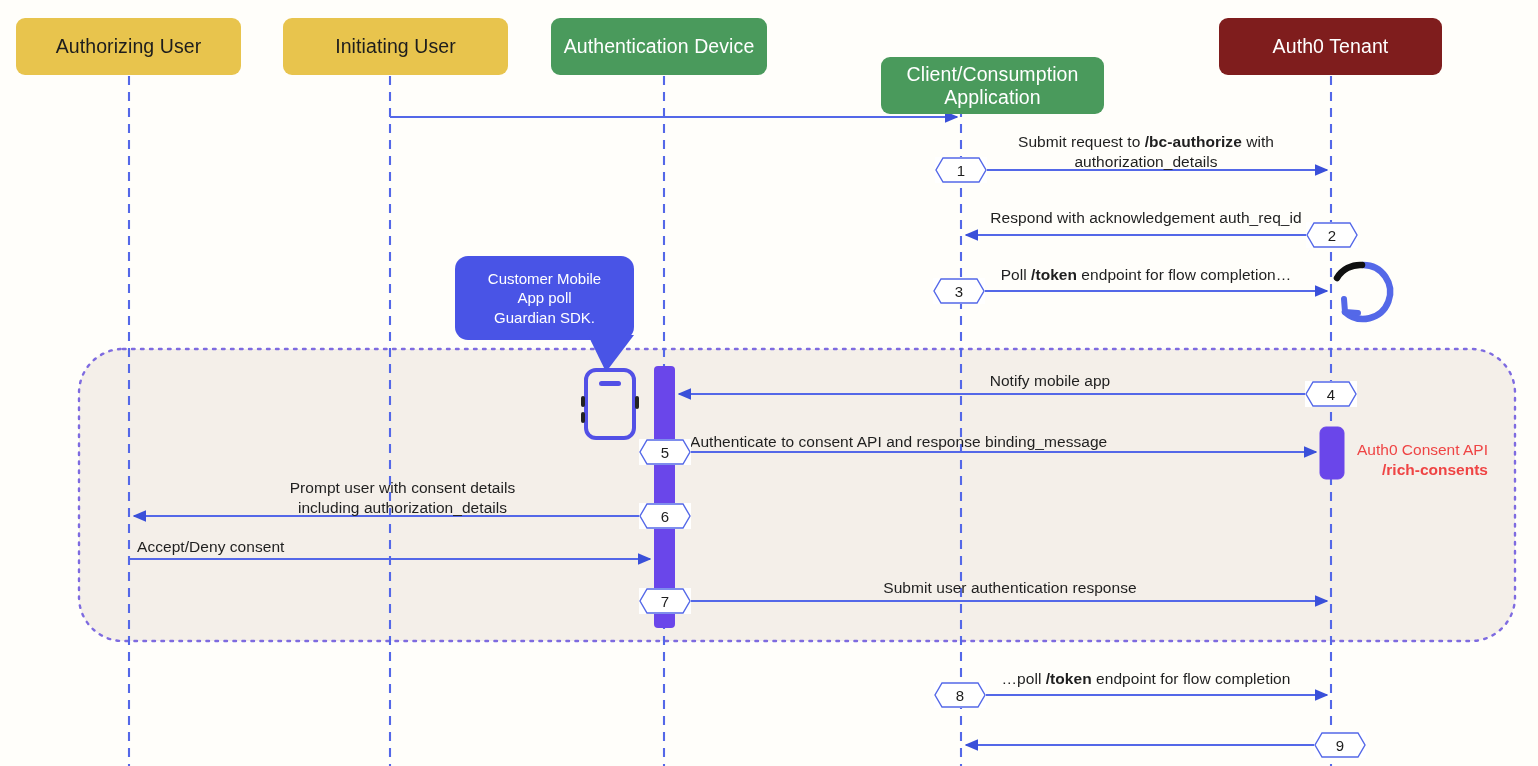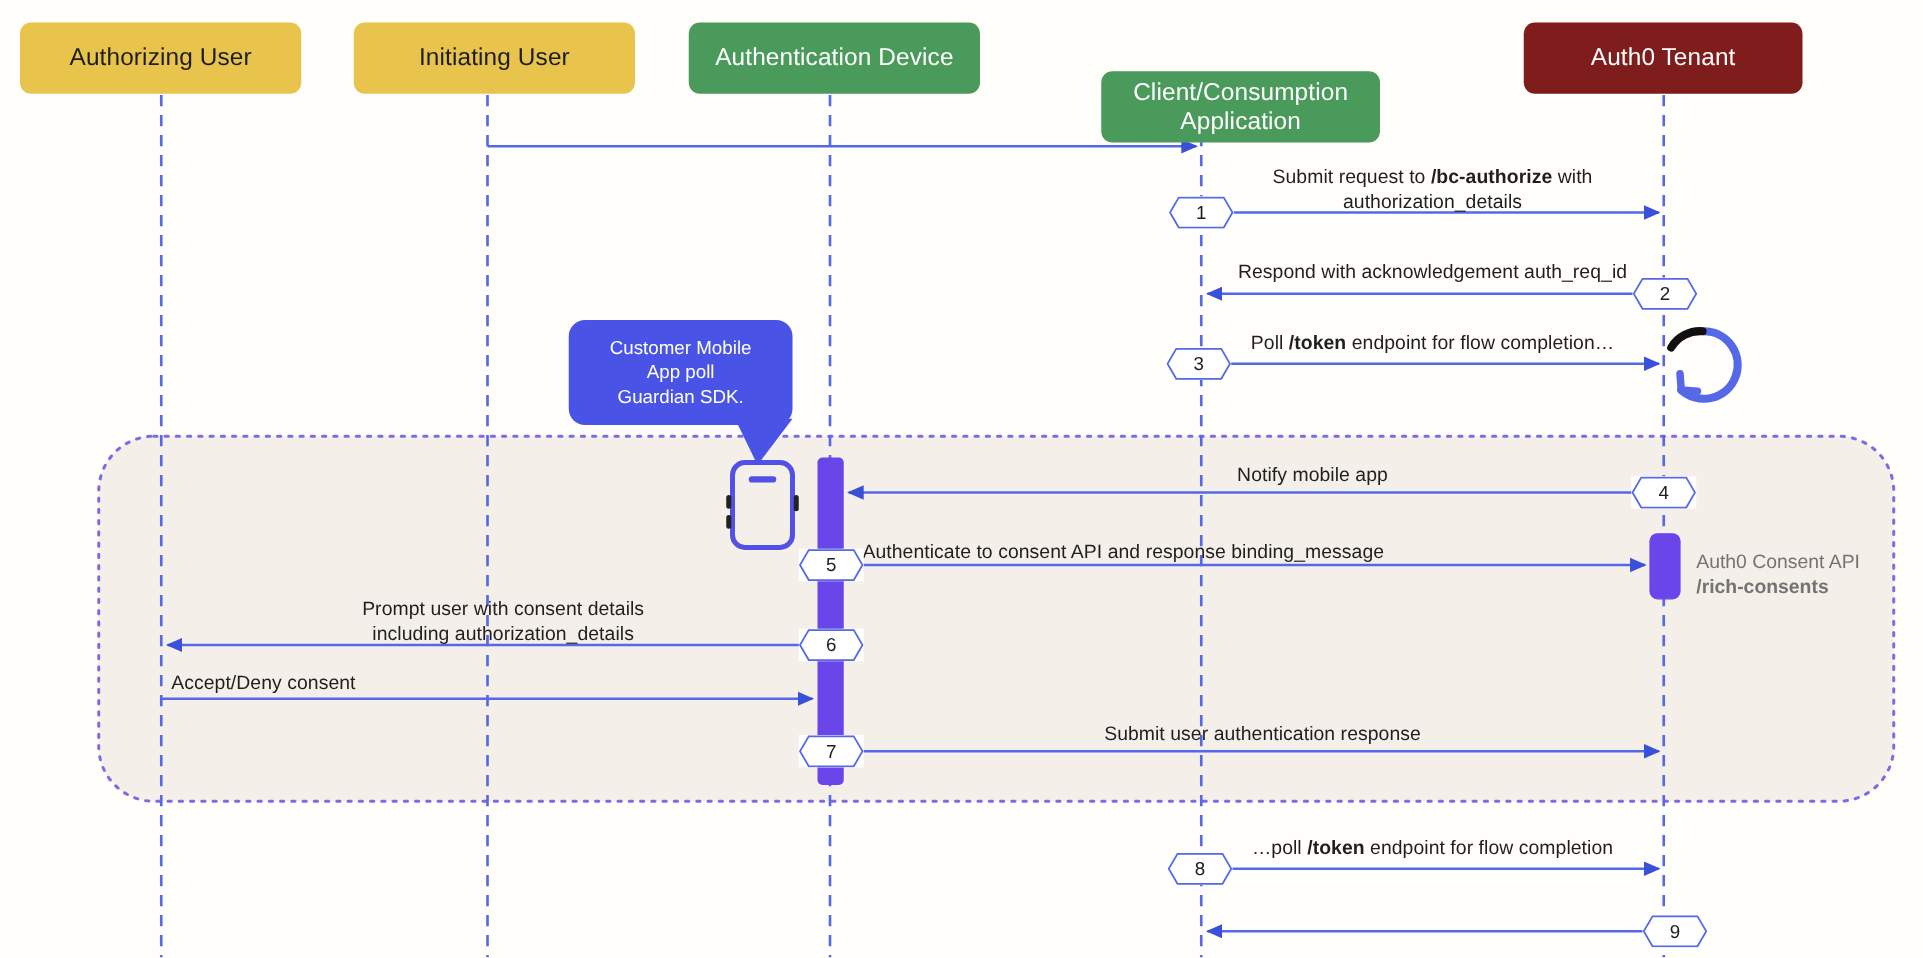--- a/index.html
+++ b/index.html
@@ -86,22 +86,23 @@
     display:flex;align-items:center;justify-content:center;
     padding:6px 10px;
     box-sizing:border-box;
   }
 
   
   .apinote{
     position:absolute;
     font-size:15.5px;
     line-height:1.3;
-    color:#737373;
+    color:#ef4444;
     white-space:nowrap;
+    text-align:right;
   }
   .apinote .b{font-weight:bold;}
 </style>
 </head>
 <body>
 
 <div id="canvas">
 
   <svg class="layer" id="svg-layer" viewBox="0 0 1538 766">
     <defs>
@@ -157,21 +158,21 @@
       <path d="M 1345 312 l -1 -13 M 1345 312 l 13 1" stroke="#5468E8" stroke-width="6"></path>
     </g>
   </svg>
 
   <div class="actor yellow" style="left:16px;top:18px;width:225px;height:57px;">
     <span>Authorizing User</span>
   </div>
   <div class="actor yellow" style="left:283px;top:18px;width:225px;height:57px;">
     <span>Initiating User</span>
   </div>
-  <div class="actor green" style="left:551px;top:18px;width:233px;height:57px;">
+  <div class="actor green" style="left:551px;top:18px;width:216px;height:57px;">
     <span>Authentication Device</span>
   </div>
   <div class="actor green" style="left:881px;top:18px;width:223px;height:57px;margin-top:39px;">
     <span>Client/Consumption Application</span>
   </div>
   <div class="actor purple" style="left:1219px;top:18px;width:223px;height:57px;">
     <span>Auth0 Tenant</span>
   </div>
 
 

